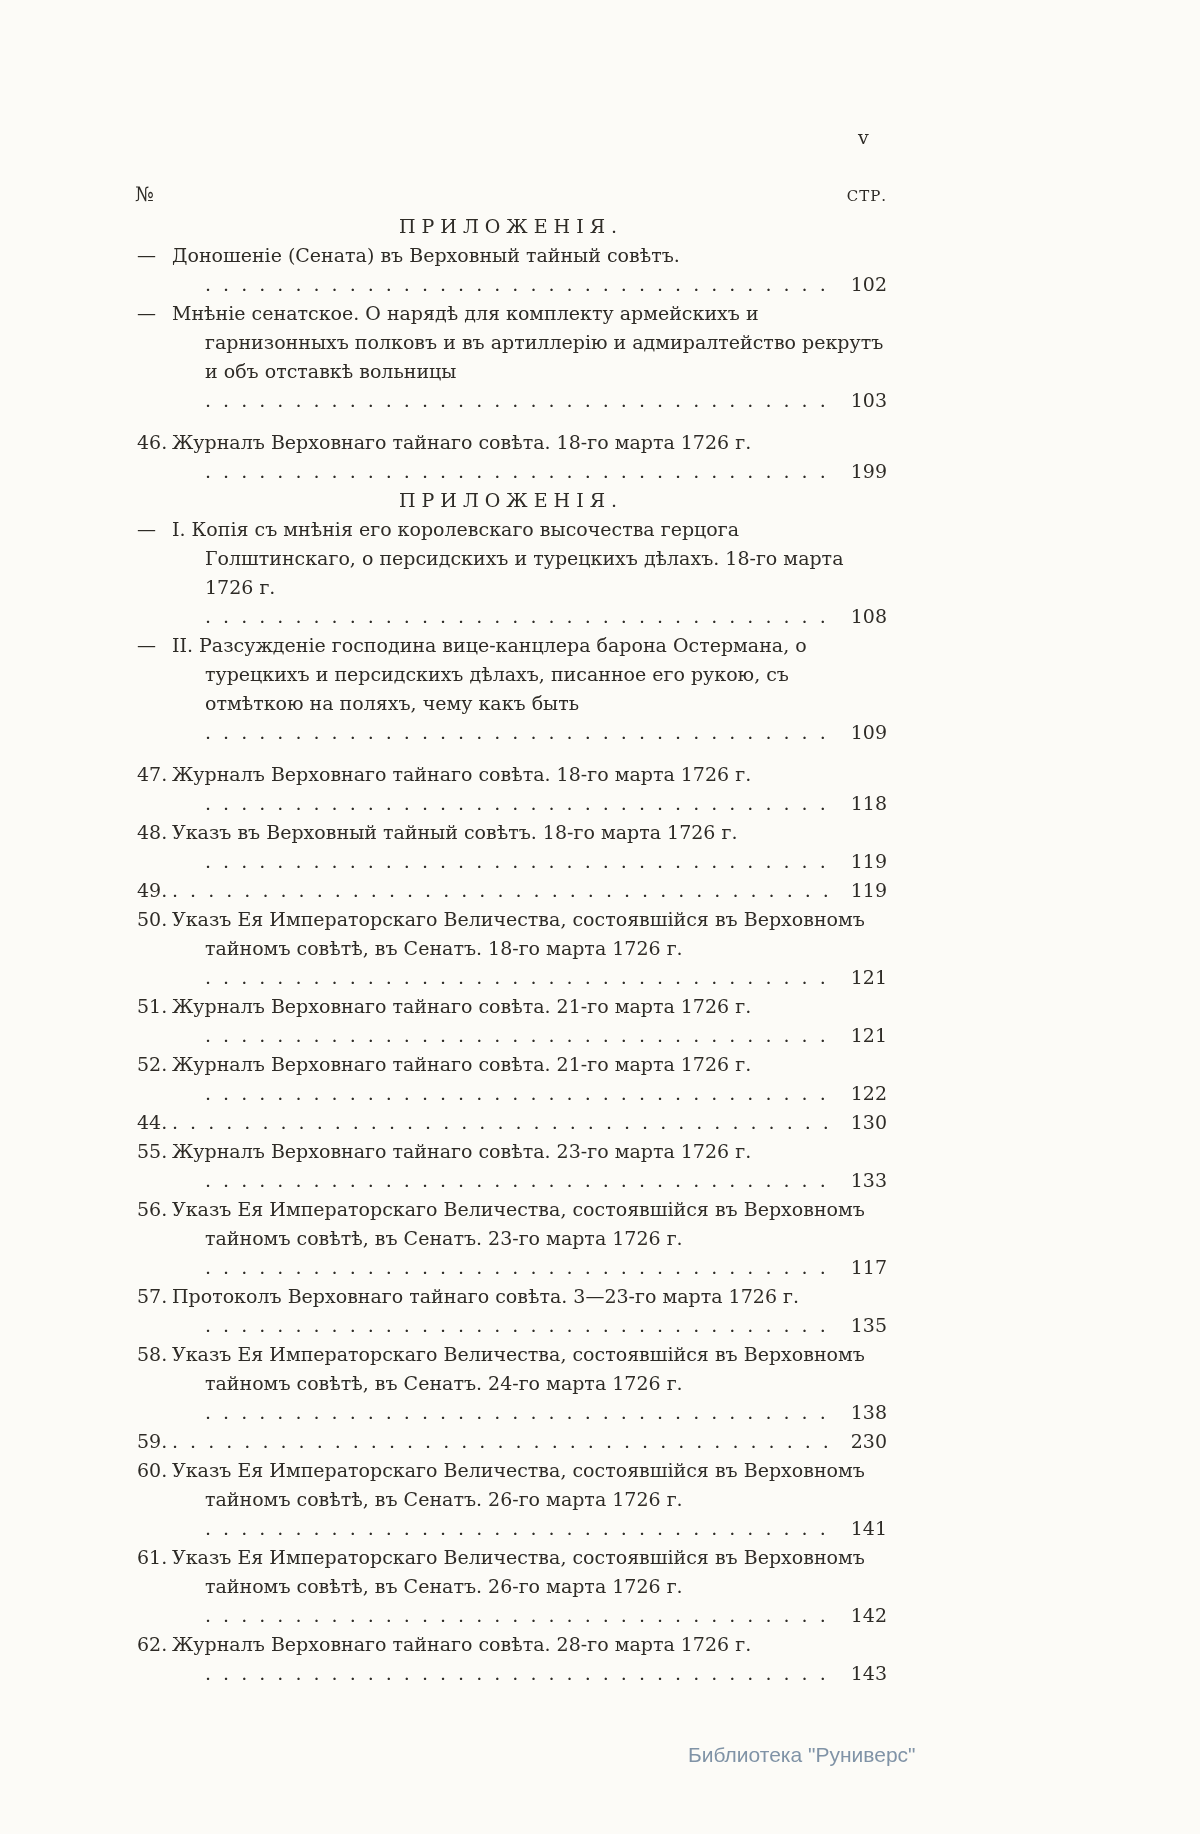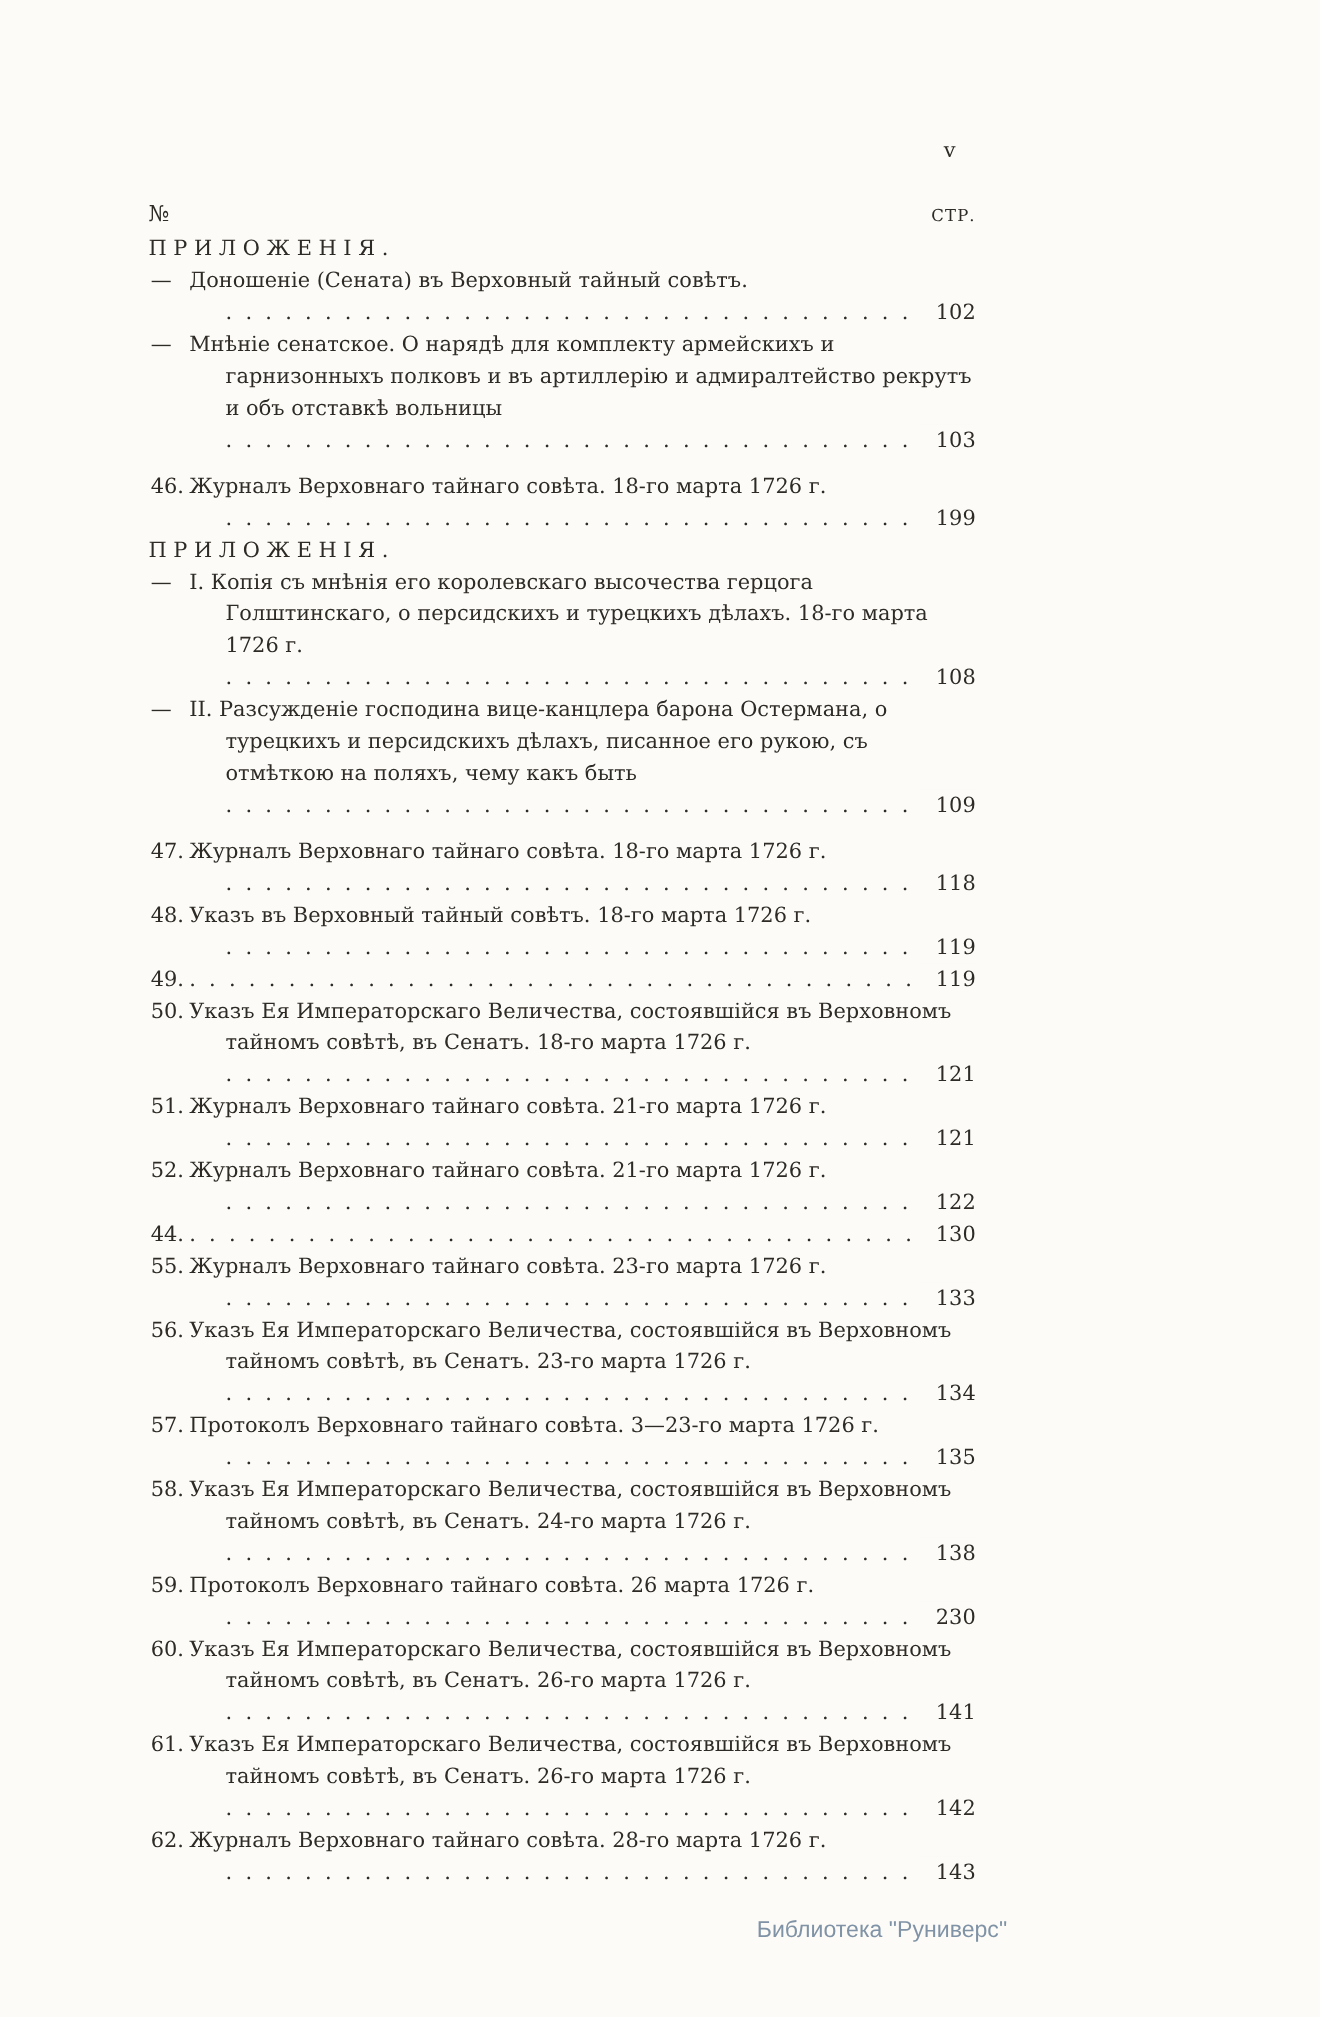--- a/index.html
+++ b/index.html
@@ -35,21 +35,21 @@
   }
   .toc {
     position: absolute;
     top: 212px;
     left: 135px;
     width: 752px;
     font-size: 19px;
     line-height: 29px;
   }
   .toc-heading {
-    text-align: left;
+    text-align: center;
     letter-spacing: 6px;
   }
   .entry {
     position: relative;
     padding-left: 70px;
     text-indent: -33px;
     overflow: hidden;
   }
   .entry .num {
     position: absolute;
@@ -145,32 +145,32 @@
       <div class="entry">
     <span class="num">44.</span><span class="leader"></span>
     <span class="pg">130</span>
   </div>
       <div class="entry">
     <span class="num">55.</span><span class="text">Журналъ Верховнаго тайнаго совѣта. 23-го марта 1726 г.</span><span class="leader"></span>
     <span class="pg">133</span>
   </div>
       <div class="entry">
     <span class="num">56.</span><span class="text">Указъ Ея Императорскаго Величества, состоявшійся въ Верховномъ тайномъ совѣтѣ, въ Сенатъ. 23-го марта 1726 г.</span><span class="leader"></span>
-    <span class="pg">134</span>
+    <span class="pg">117</span>
   </div>
       <div class="entry">
     <span class="num">57.</span><span class="text">Протоколъ Верховнаго тайнаго совѣта. 3—23-го марта 1726 г.</span><span class="leader"></span>
     <span class="pg">135</span>
   </div>
       <div class="entry">
     <span class="num">58.</span><span class="text">Указъ Ея Императорскаго Величества, состоявшійся въ Верховномъ тайномъ совѣтѣ, въ Сенатъ. 24-го марта 1726 г.</span><span class="leader"></span>
     <span class="pg">138</span>
   </div>
       <div class="entry">
-    <span class="num">59.</span><span class="text">Протоколъ Верховнаго тайнаго совѣта. 26 марта 1726 г.</span><span class="leader"></span>
+    <span class="num">59.</span><span class="leader"></span>
     <span class="pg">230</span>
   </div>
       <div class="entry">
     <span class="num">60.</span><span class="text">Указъ Ея Императорскаго Величества, состоявшійся въ Верховномъ тайномъ совѣтѣ, въ Сенатъ. 26-го марта 1726 г.</span><span class="leader"></span>
     <span class="pg">141</span>
   </div>
       <div class="entry">
     <span class="num">61.</span><span class="text">Указъ Ея Императорскаго Величества, состоявшійся въ Верховномъ тайномъ совѣтѣ, въ Сенатъ. 26-го марта 1726 г.</span><span class="leader"></span>
     <span class="pg">142</span>
   </div>

